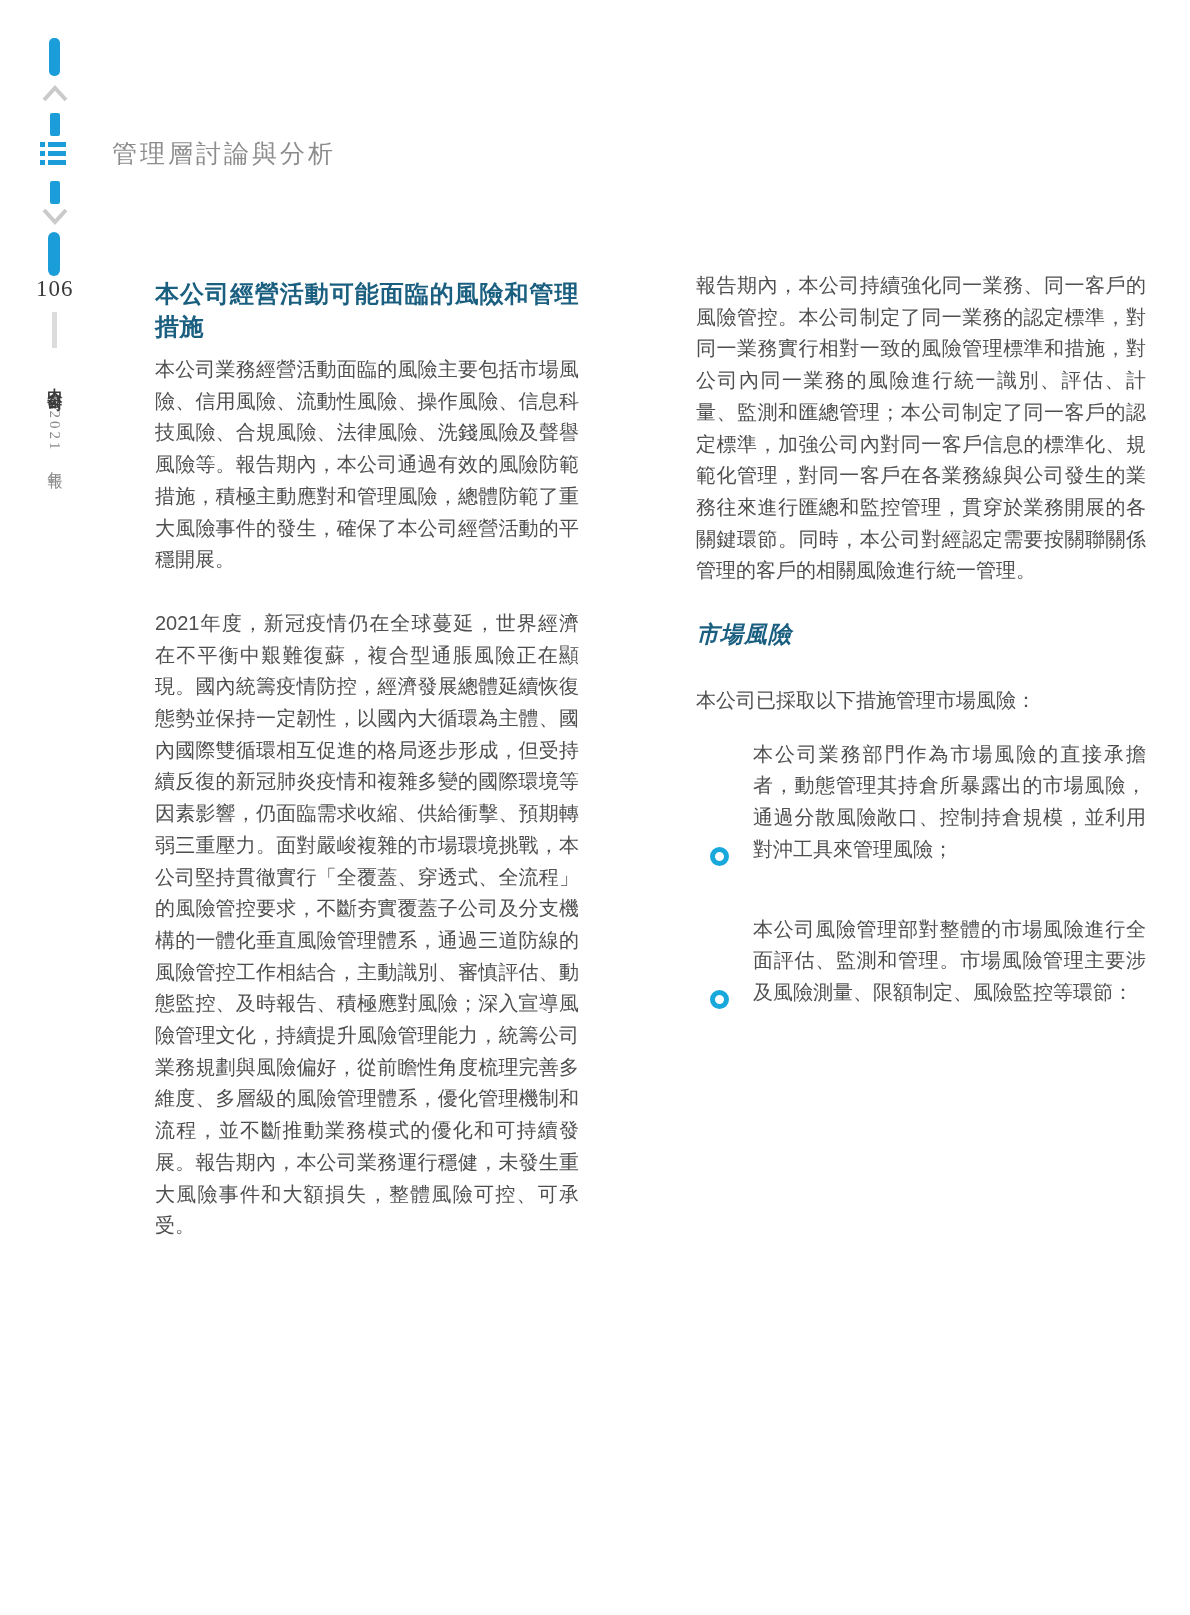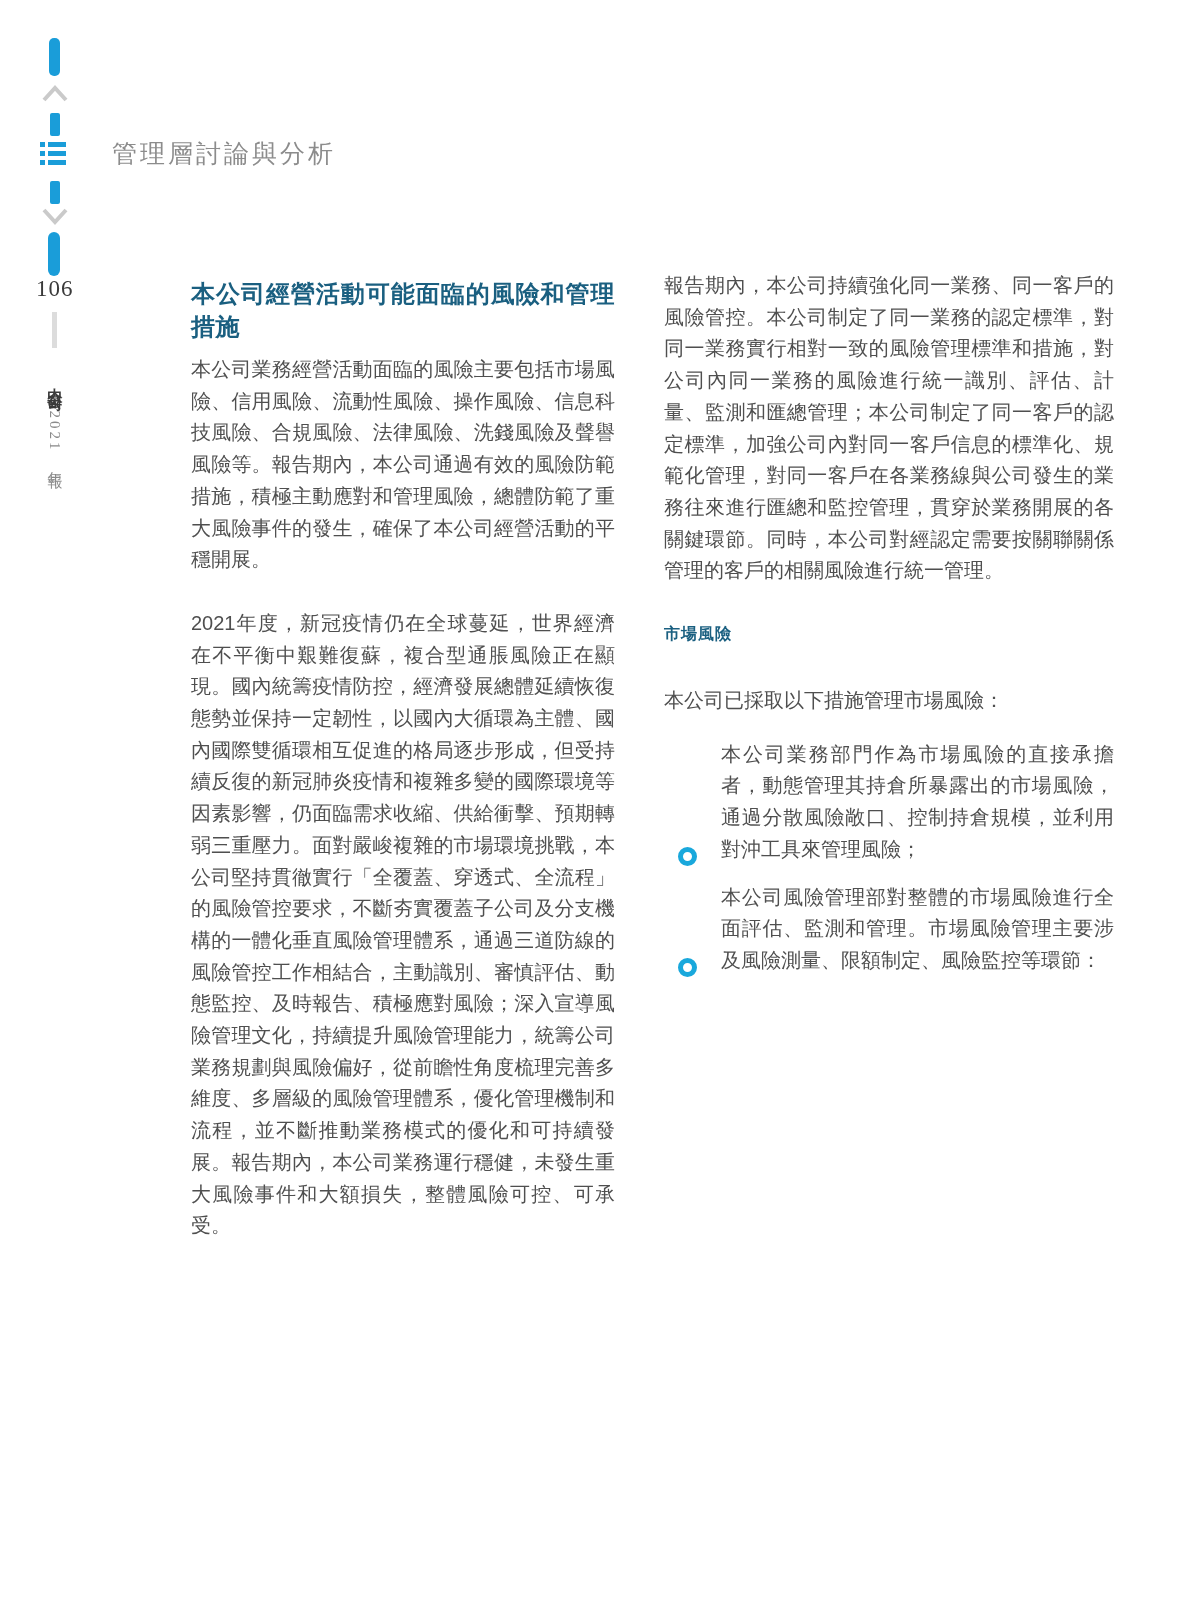--- a/index.html
+++ b/index.html
@@ -53,50 +53,50 @@
 
   
   .doc-header{
     position:absolute;left:112px;top:137px;
     font-family:"Liberation Serif", serif;
     font-size:25px;color:var(--header-gray);letter-spacing:3px;
   }
 
   
   .col{position:absolute;color:var(--body-text);}
-  .col-left{left:155px;top:277px;width:424px;margin-left:36px;}
-  .col-right{left:664px;top:270px;width:450px;}
+  .col-left{left:155px;top:277px;width:424px;}
+  .col-right{left:696px;top:270px;width:450px;}
 
   .col p{
     margin:0;
     font-size:20px;
     line-height:31.7px;
     text-align:justify;
     text-justify:inter-ideograph;
   }
   .gap-top{margin-top:32px !important;}
   .gap-top-lg{margin-top:36px !important;}
 
   h1.main-heading{
     margin:0 0 11px 0;
     font-size:24px;line-height:33px;font-weight:bold;
     color:var(--heading-teal);
     text-align:justify;text-justify:inter-ideograph;
     letter-spacing:0.5px;
   }
   h2.sub-heading{
     margin:32px 0 16px 0;
-    font-size:16px;line-height:30px;font-weight:bold;
-    color:var(--heading-teal);letter-spacing:1px;
+    font-size:23px;line-height:30px;font-weight:bold;
+    color:var(--heading-teal);letter-spacing:1px;font-style:italic;
   }
 
   
   ul.bullets{list-style:none;margin:22px 0 0 0;padding:0;}
   ul.bullets li{display:flex;align-items:flex-end;}
-  ul.bullets li + li{margin-top:16px;}
+  ul.bullets li + li{margin-top:48px;}
   .bullet-marker{
     flex:none;width:9px;height:9px;
     border:5px solid var(--bullet-blue);
     border-radius:50%;
     margin:4px 24px 0 14px;
     background:#fff;
   }
   .bullet-text{
     flex:1;
     font-size:20px;line-height:31.7px;

